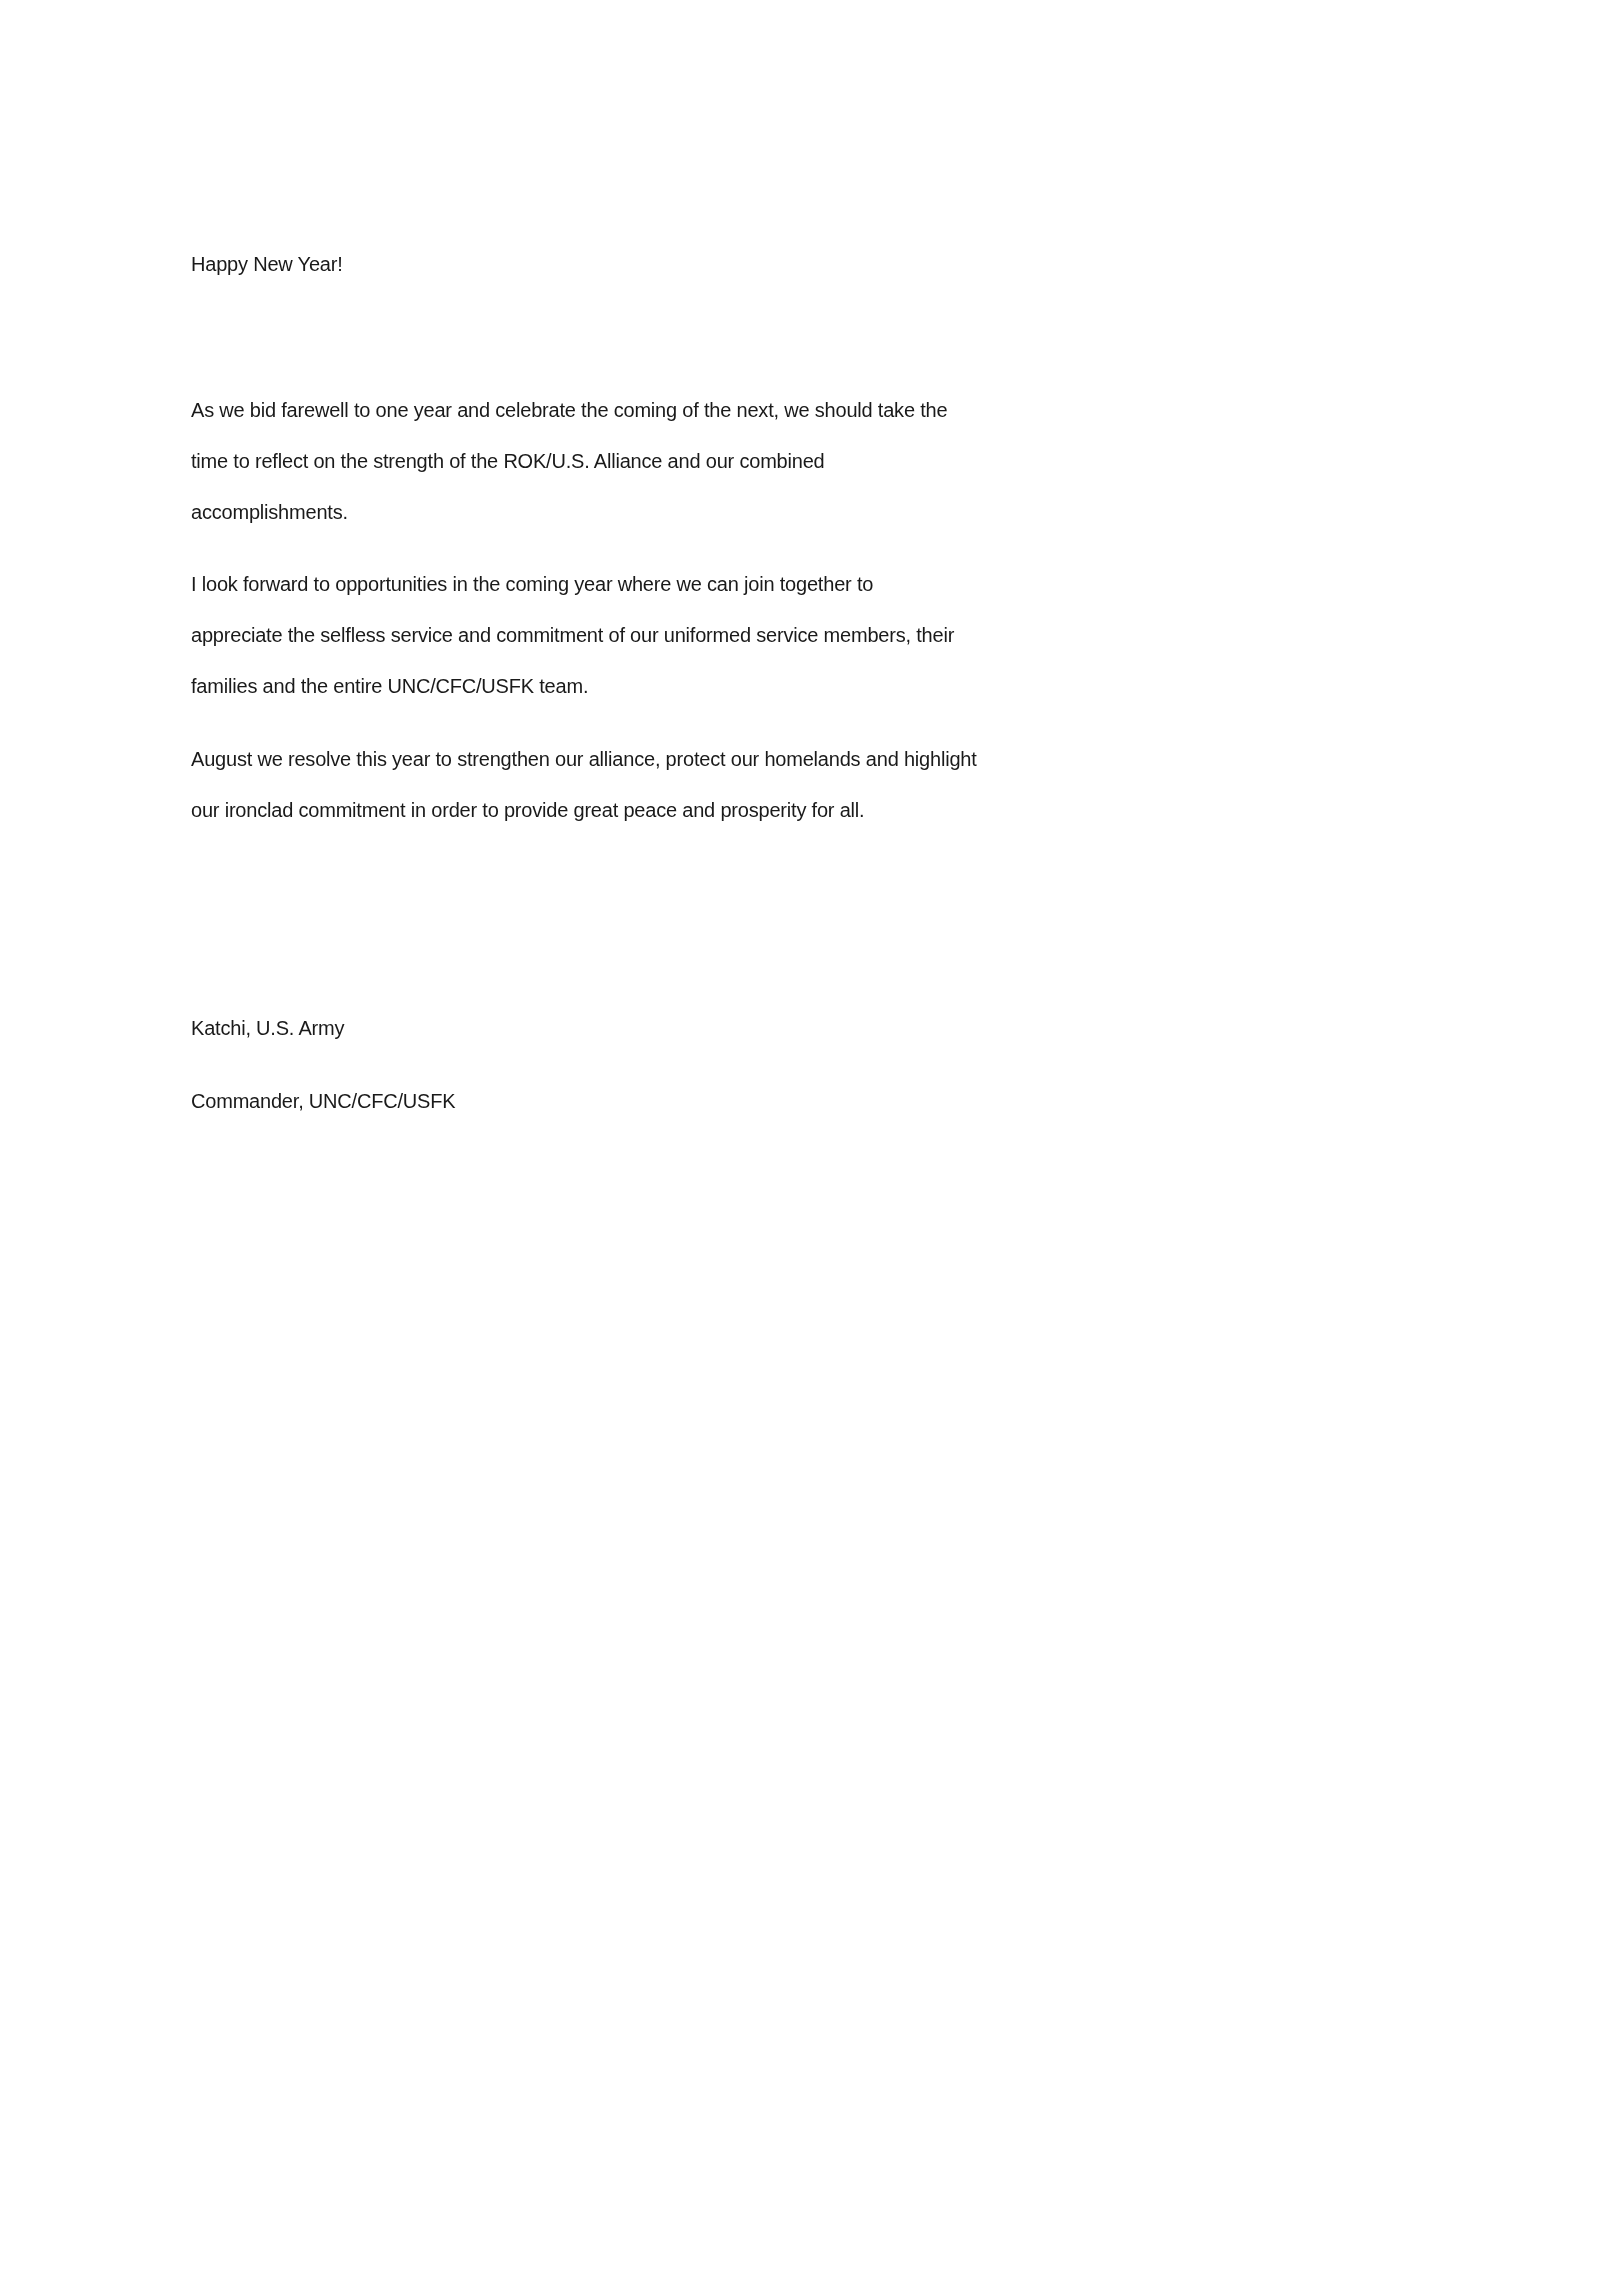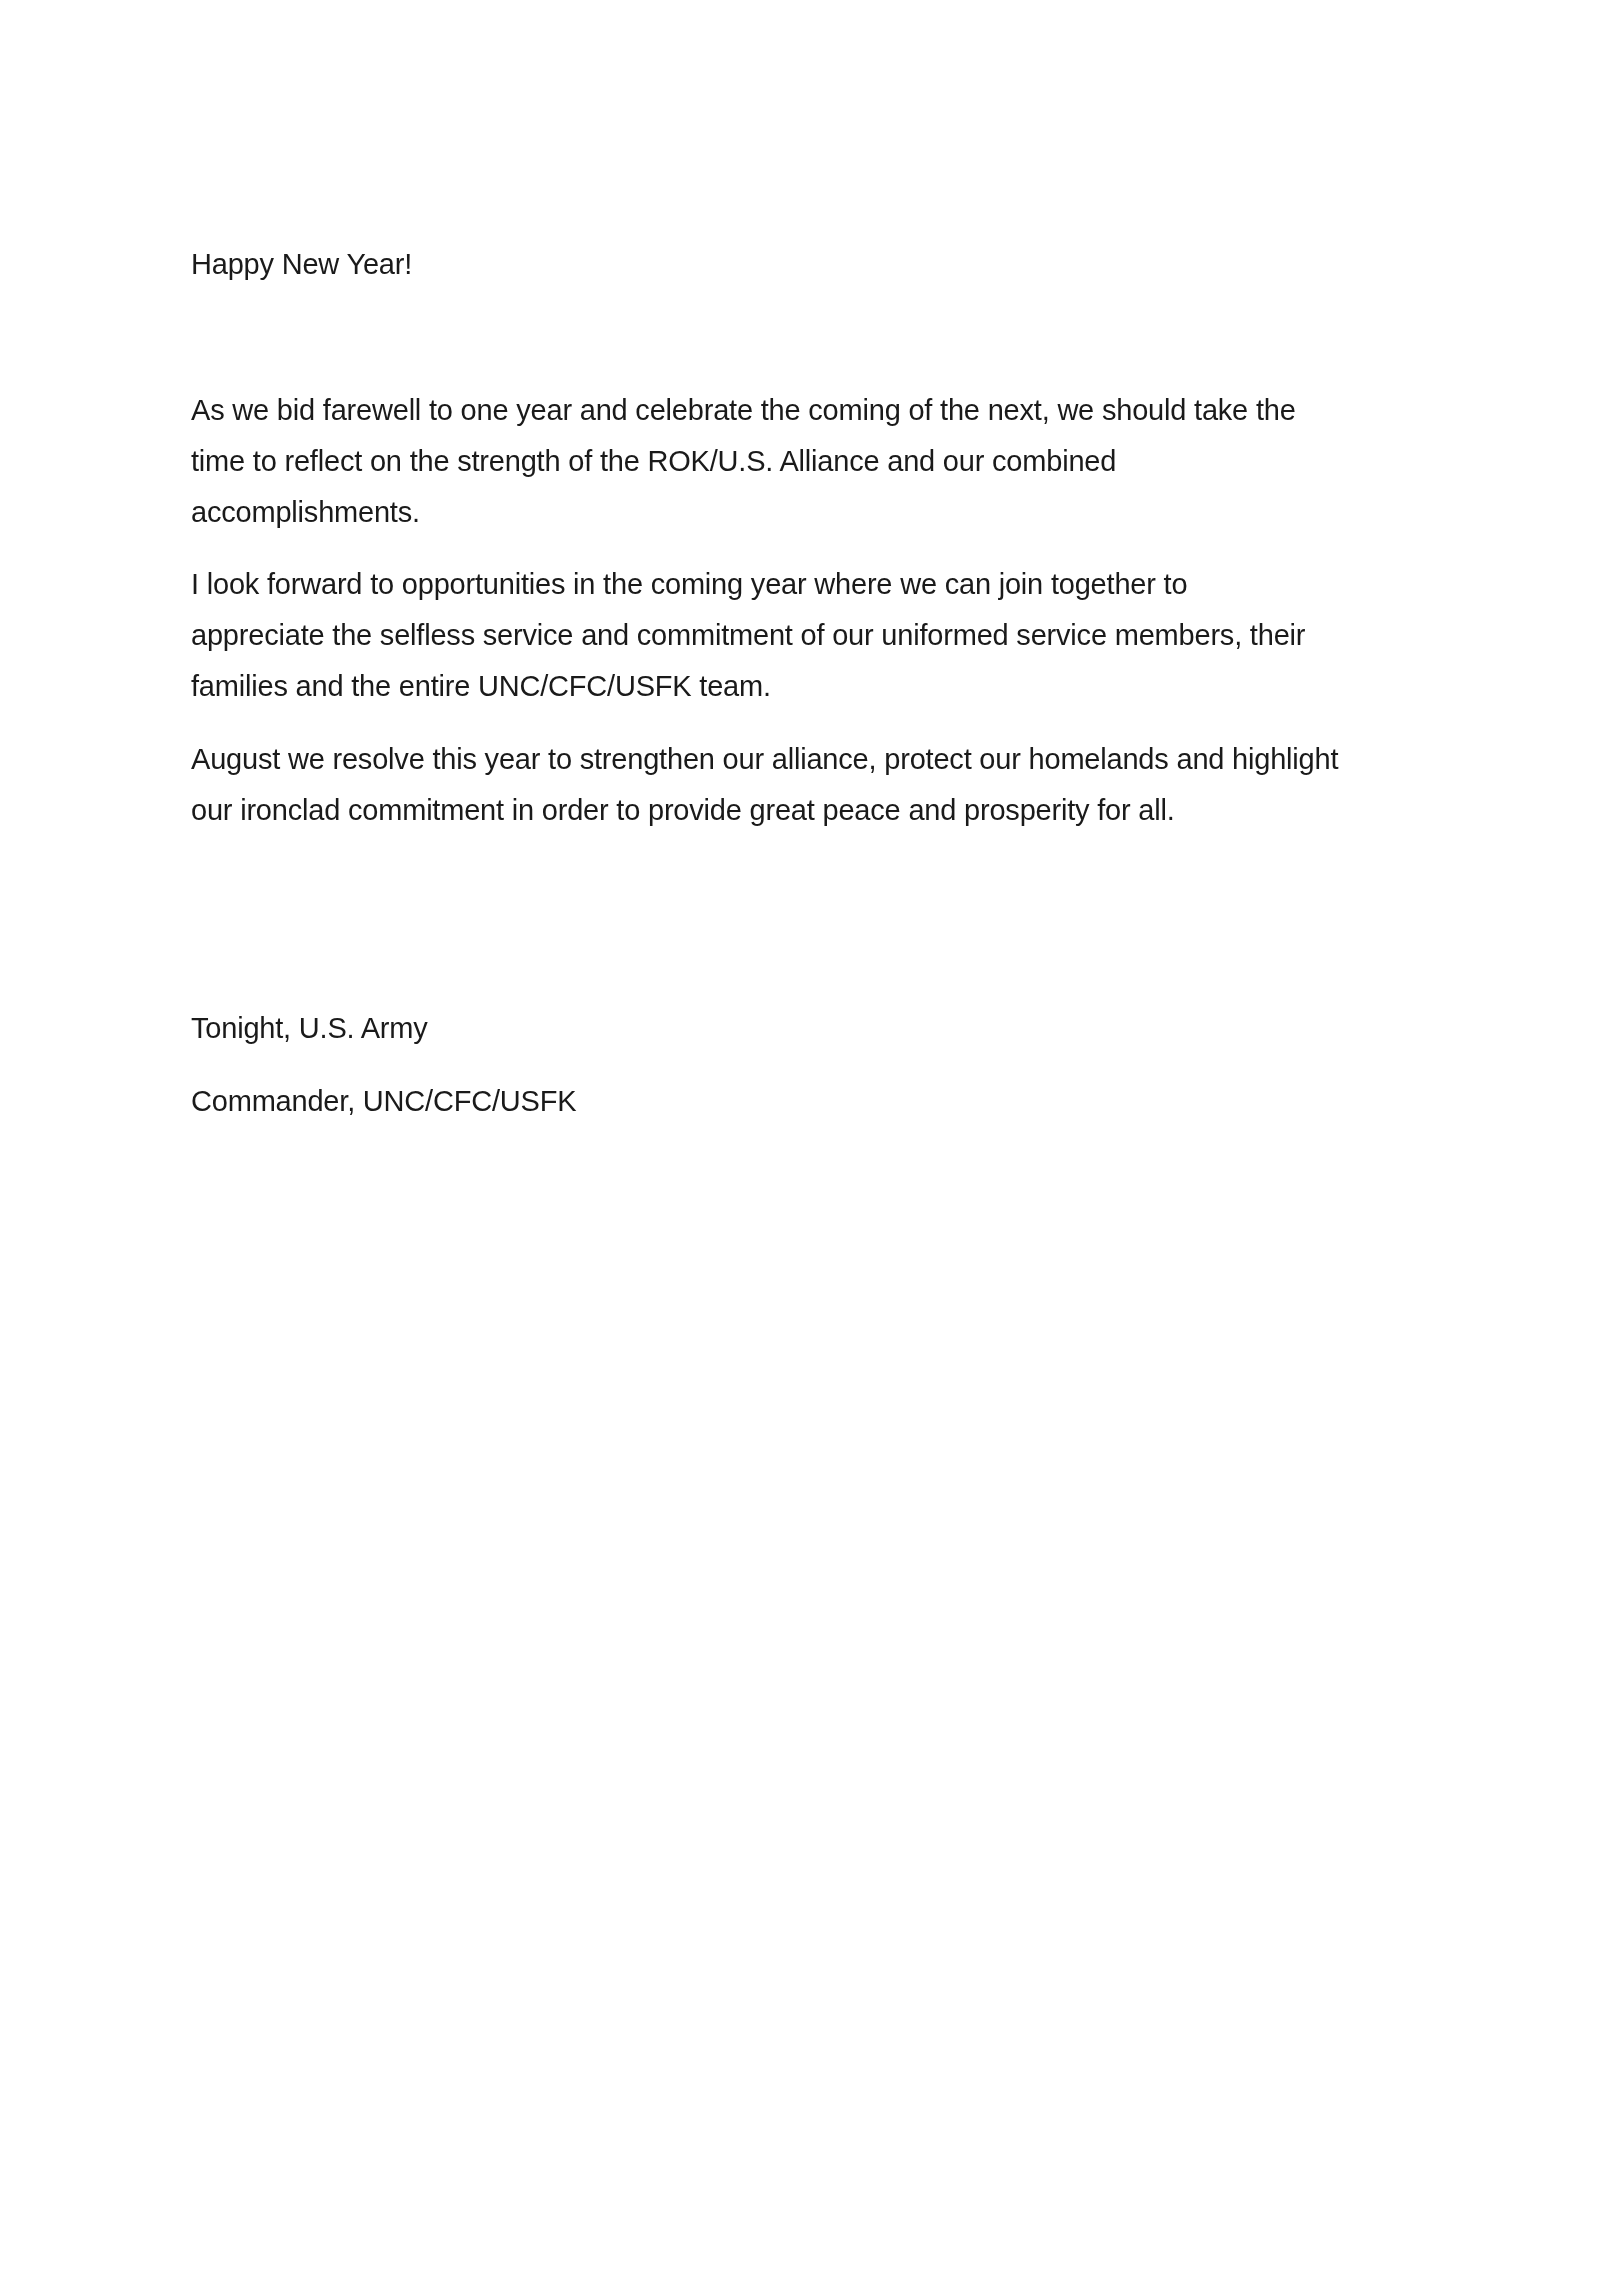--- a/index.html
+++ b/index.html
@@ -8,21 +8,21 @@
     background: #ffffff;
   }
   .page {
     position: relative;
     width: 1621px;
     height: 2293px;
     background: #ffffff;
     box-sizing: border-box;
     padding: 239px 180px 0 191px;
     font-family: "Liberation Sans", sans-serif;
-    font-size: 29px;
+    font-size: 20px;
     line-height: 51px;
     color: #1a1a1a;
     letter-spacing: -0.2px;
     overflow: hidden;
   }
   .para, .line {
     margin: 0 0 21.6px 0;
     white-space: pre-line;
     max-width: 1250px;
   }
@@ -45,16 +45,16 @@
 appreciate the selfless service and commitment of our uniformed service members, their
 families and the entire UNC/CFC/USFK team.</p>
   <p class="para">August we resolve this year to strengthen our alliance, protect our homelands and highlight
 our ironclad commitment in order to provide great peace and prosperity for all.</p>
 
   <div class="gap"></div>
 
 
   <div class="gap"></div>
 
-  <p class="line">Tonight, U.S. Army</p>
+  <p class="line">Katchi, U.S. Army</p>
   <p class="line">Commander, UNC/CFC/USFK</p>
 </div>
 
 
 </body></html>

